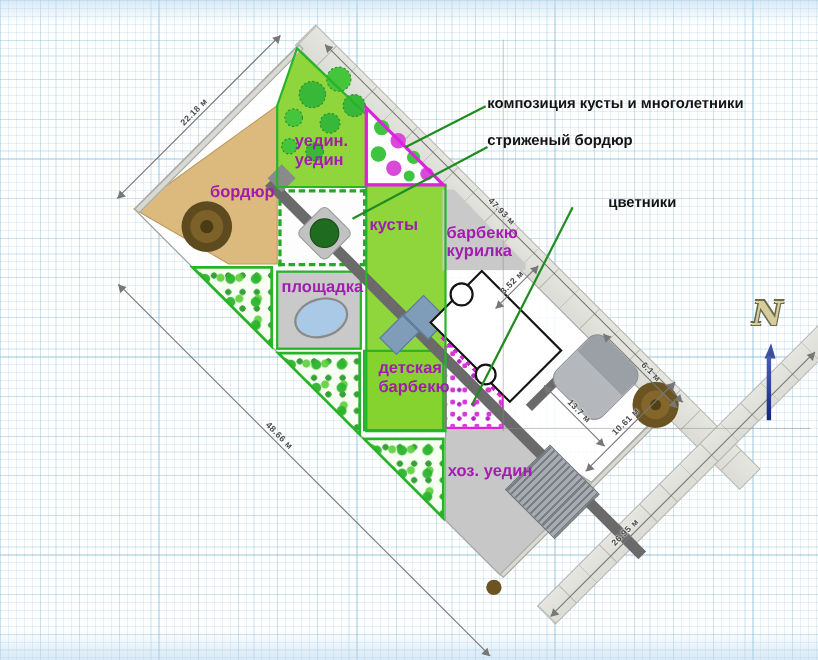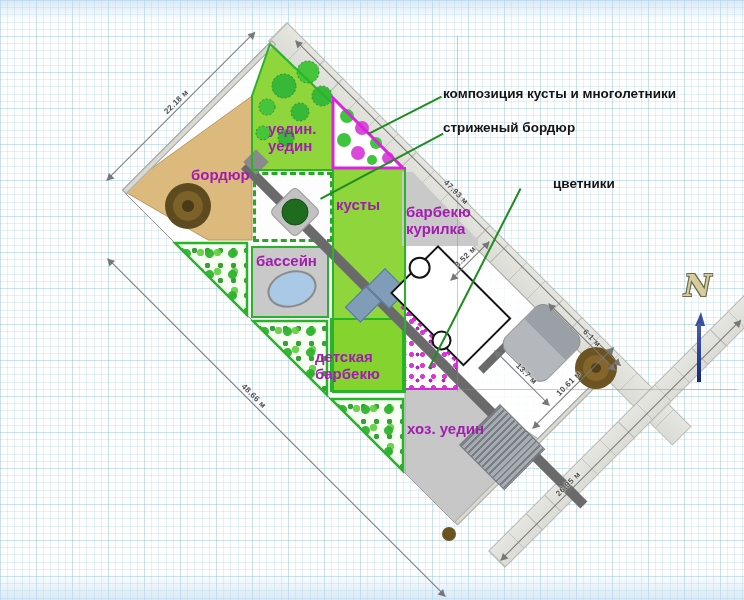--- a/index.html
+++ b/index.html
@@ -215,22 +215,22 @@
   <div class="abs zlabel" style="left:191px;top:166px;">бордюр</div>
   <div class="abs zlabel" style="left:268px;top:120px;">
     <div>уедин.</div>
     <div>уедин</div>
   </div>
   <div class="abs zlabel" style="left:336px;top:196px;">кусты</div>
   <div class="abs zlabel" style="left:406px;top:203px;">
     <div>барбекю</div>
     <div>курилка</div>
   </div>
-  <div class="abs zlabel" style="left:256px;top:252px;">бассейн</div>
-  <div class="abs zlabel" style="left:315px;top:326px;margin-top:22px;">
+  <div class="abs zlabel" style="left:256px;top:252px;">площадка</div>
+  <div class="abs zlabel" style="left:344px;top:326px;">
     <div>детская</div>
     <div>барбекю</div>
   </div>
   <div class="abs zlabel" style="left:407px;top:420px;">хоз. уедин</div>
 
   <div class="abs" style="left:680px;top:268px;width:40px;height:120px;">
     <div class="compass-n" style="position:absolute;left:4px;top:0;">N</div>
     <div class="abs" style="left:15px;top:44px;width:0;height:0;border-left:6px solid transparent;border-right:4px solid transparent;border-bottom:14px solid #3a4f9e;"></div>
     <div class="abs" style="left:17px;top:56px;width:4px;height:58px;background:linear-gradient(#4a5fae,#14287a);"></div>
   </div>

